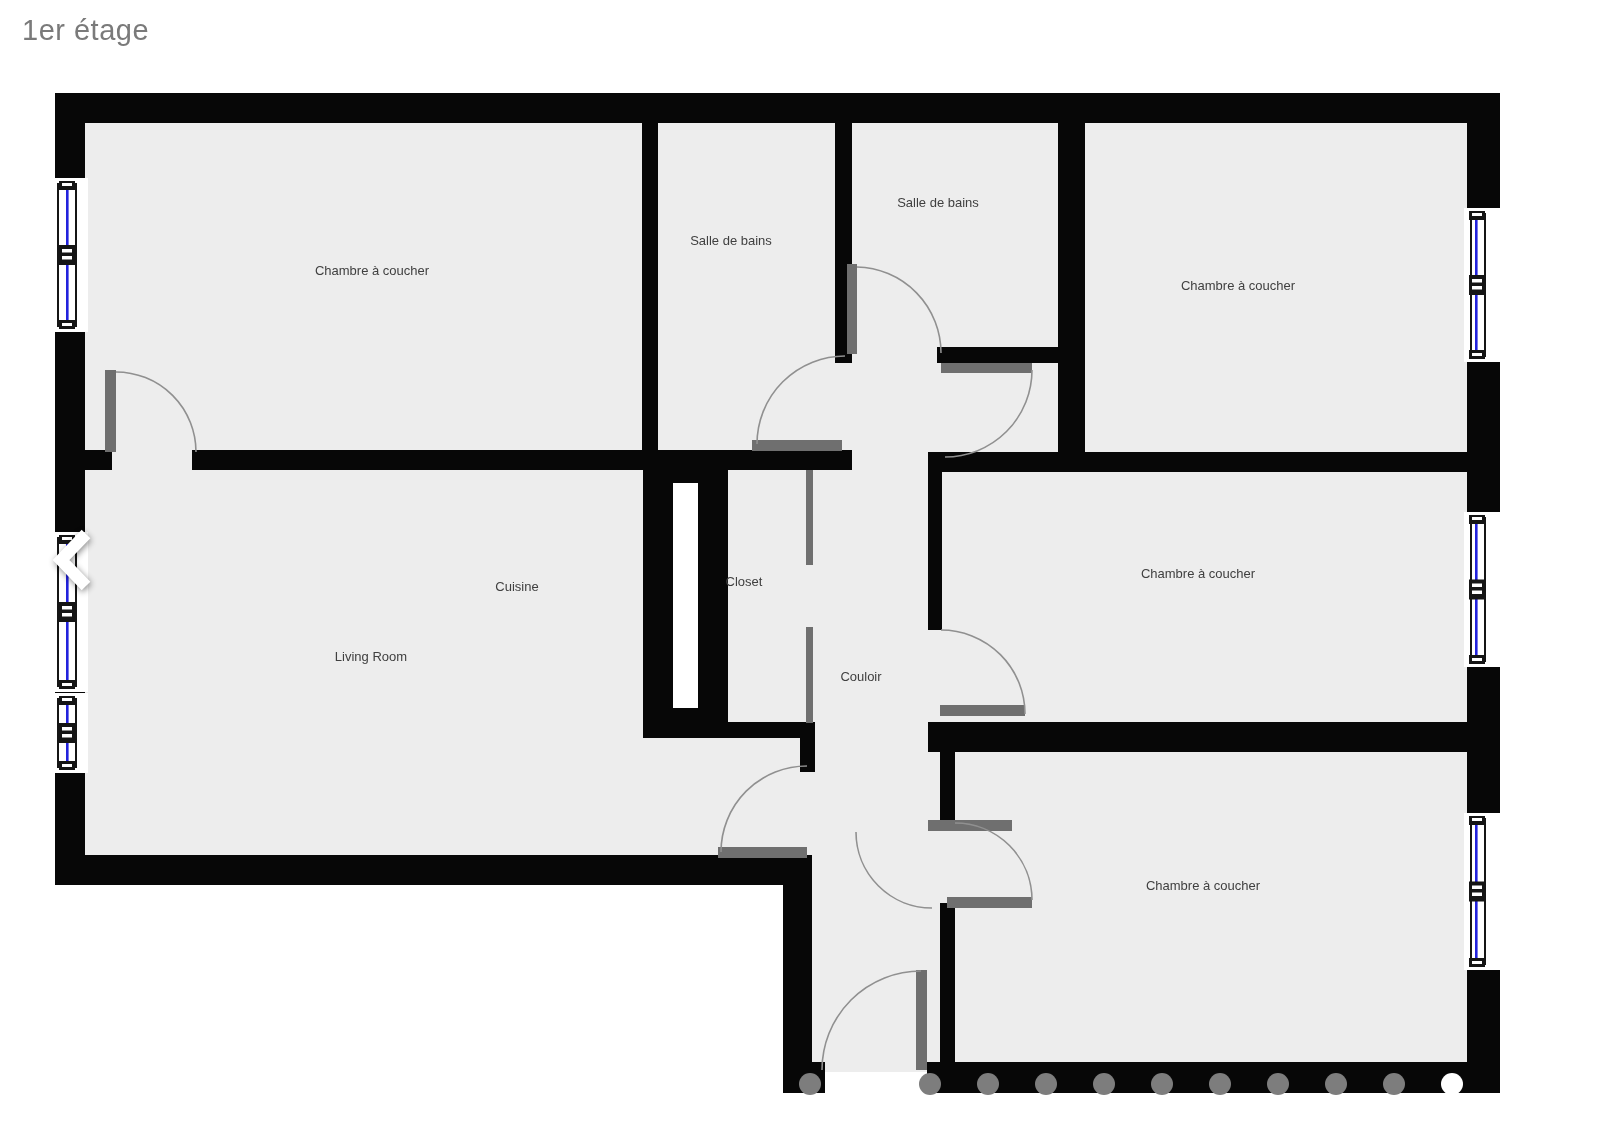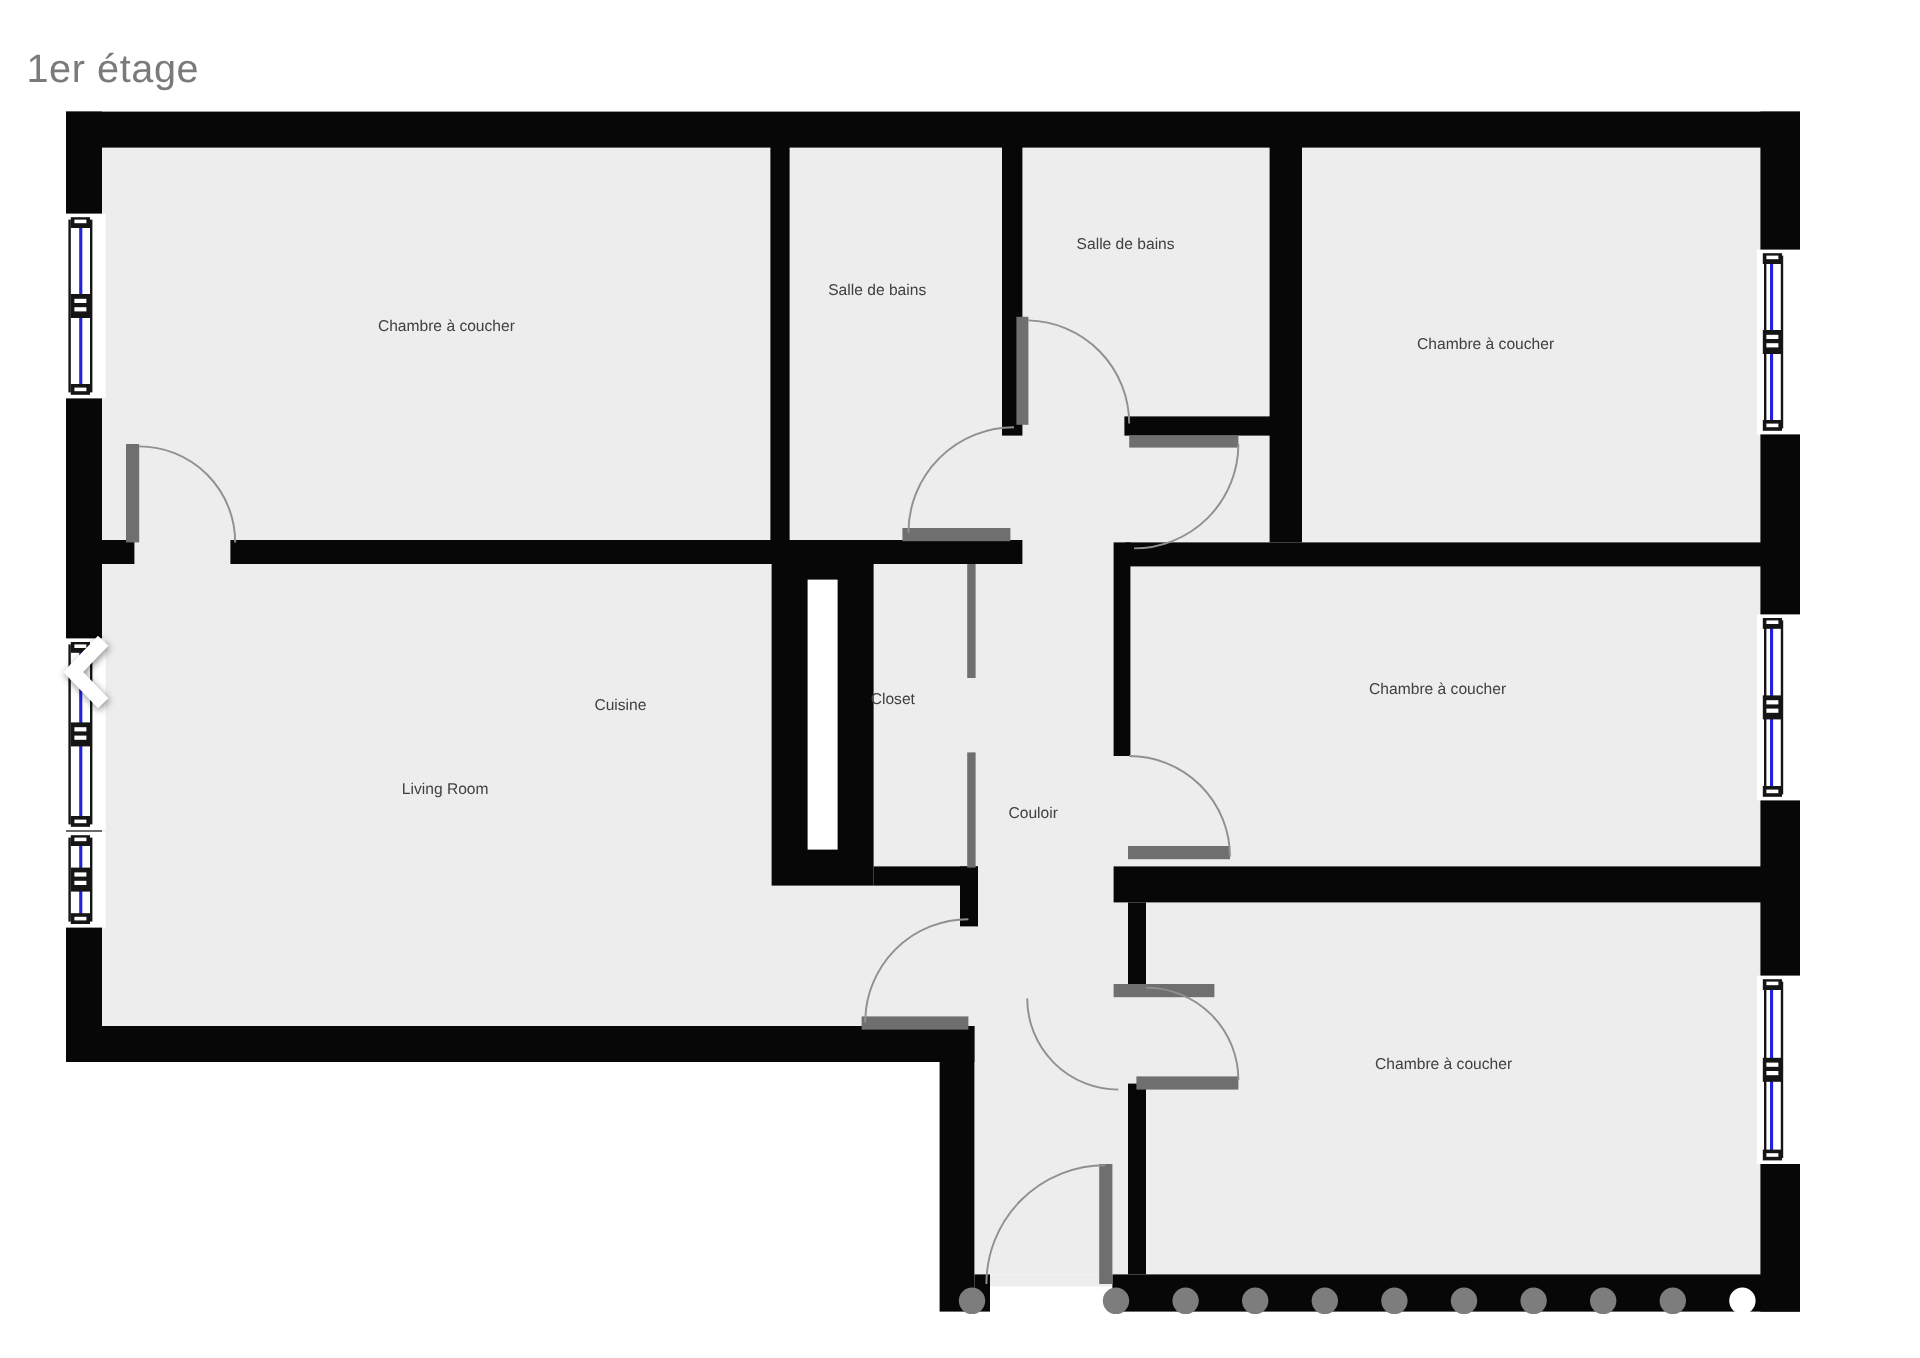--- a/index.html
+++ b/index.html
@@ -1,18 +1,18 @@
 <!DOCTYPE html>
 <html><head>
 <meta charset="utf-8">
 <style>
   html,body{margin:0;padding:0;background:#fff;}
   .stage{position:relative;width:1600px;height:1132px;background:#fff;overflow:hidden;
          font-family:"Liberation Sans","DejaVu Sans",sans-serif;}
-  .page-title{position:absolute;left:22px;top:38px;font-size:33px;color:#7a7a7a;
+  .page-title{position:absolute;left:22px;top:14px;font-size:29px;color:#7a7a7a;
               letter-spacing:0.5px;}
   svg{position:absolute;left:0;top:0;}
   .chevron{filter:drop-shadow(1px 2px 3px rgba(0,0,0,0.45));}
   text.room-label{fill:#404040;font-size:13px;font-family:"Liberation Sans","DejaVu Sans",sans-serif;}
 </style>
 </head>
 <body>
 
 <div class="stage">
   <div class="page-title">1er étage</div>

